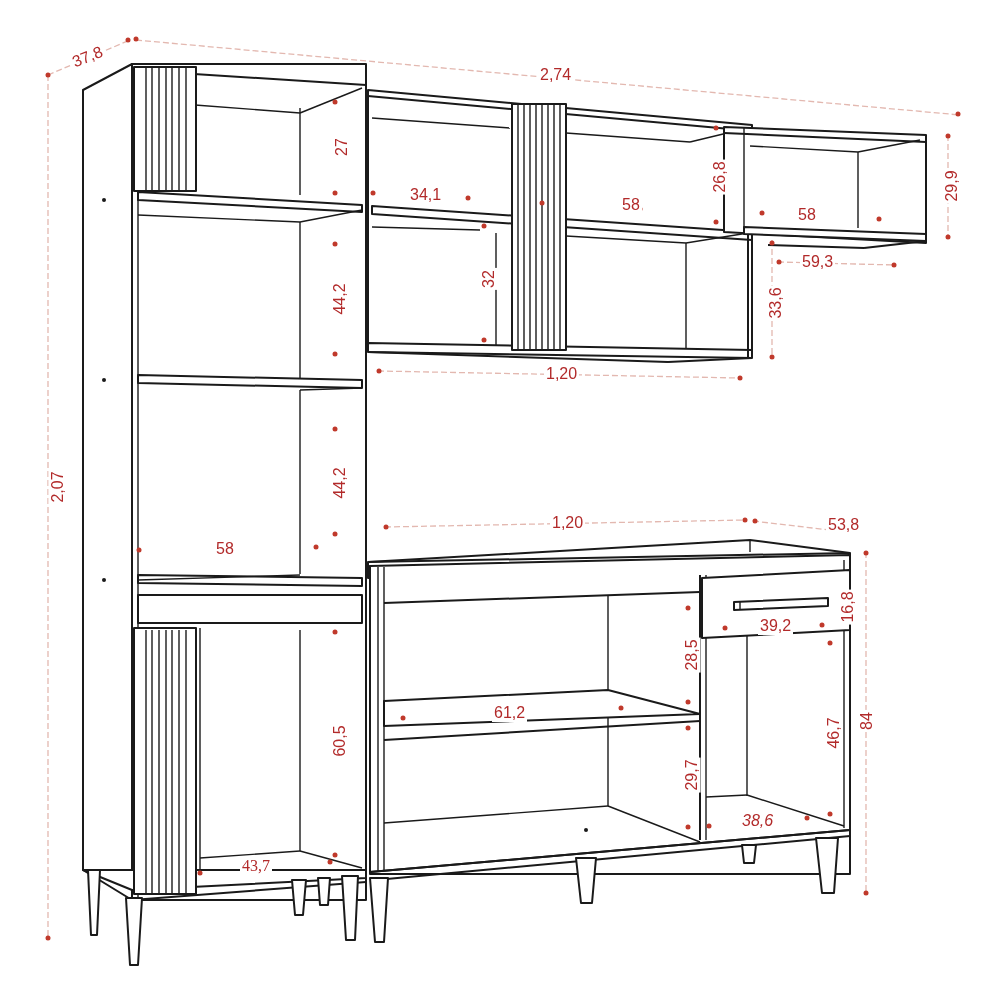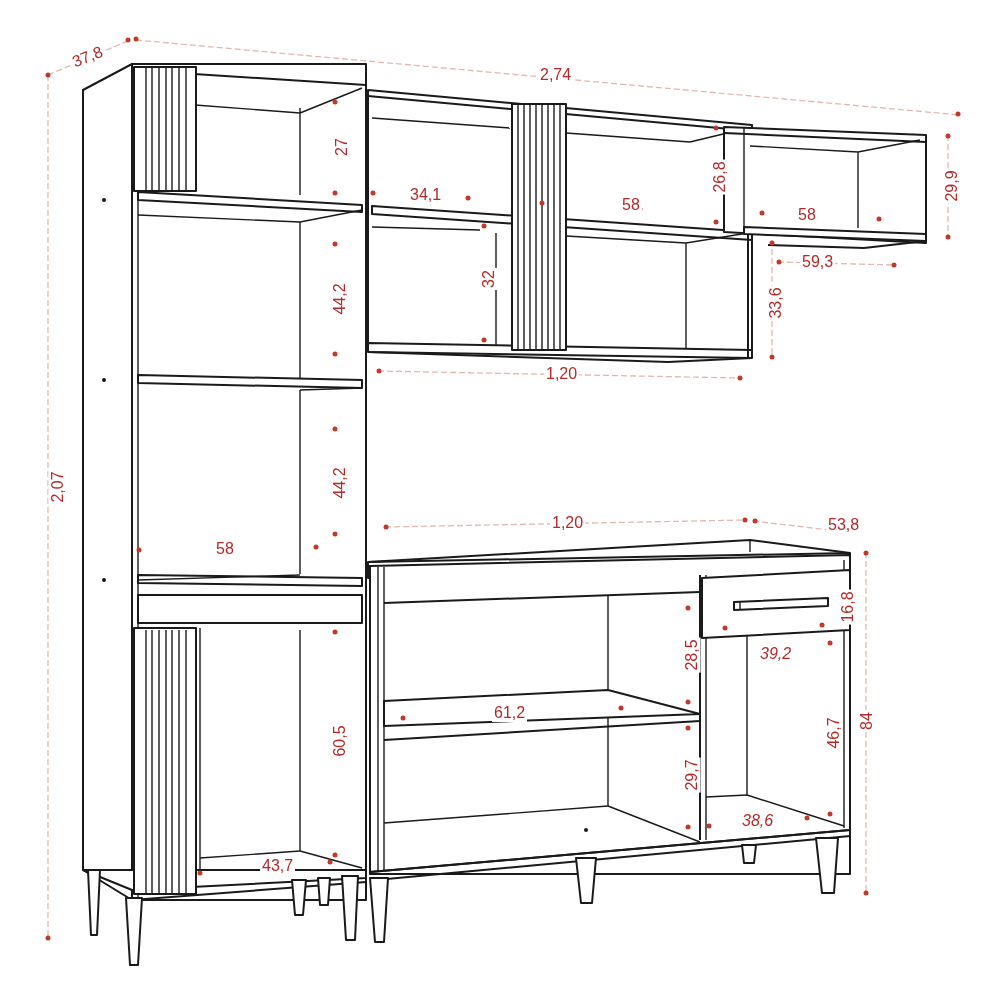--- a/index.html
+++ b/index.html
@@ -302,26 +302,26 @@
 <span class="dim-label" style="left:70px;top:48px;transform:rotate(-22deg);">37,8</span>
 <span class="dim-label" style="left:538px;top:66px;">2,74</span>
 
 <span class="dim-label" style="left:408px;top:186px;">34,1</span>
 <span class="dim-label" style="left:620px;top:196px;">58</span>
 <span class="dim-label" style="left:796px;top:206px;">58</span>
 <span class="dim-label" style="left:800px;top:253px;">59,3</span>
 <span class="dim-label" style="left:544px;top:365px;">1,20</span>
 
 <span class="dim-label" style="left:214px;top:540px;">58</span>
-<span class="dim-label" style="left:260px;top:857px;">43,7</span>
+<span class="dim-label" style="left:240px;top:857px;font-family:Liberation Serif, serif;">43,7</span>
 
 <span class="dim-label" style="left:550px;top:514px;">1,20</span>
 <span class="dim-label" style="left:778px;top:516px;margin-left:48px;">53,8</span>
 <span class="dim-label" style="left:492px;top:704px;">61,2</span>
-<span class="dim-label" style="left:758px;top:645px;font-style:italic;">39,2</span>
+<span class="dim-label" style="left:758px;top:617px;">39,2</span>
 <span class="dim-label" style="left:740px;top:812px;font-style:italic;">38,6</span>
 
 
 <span class="dim-label" style="left:40px;top:478px;transform:rotate(-90deg);">2,07</span>
 <span class="dim-label" style="left:331px;top:138px;transform:rotate(-90deg);">27</span>
 <span class="dim-label" style="left:322px;top:290px;transform:rotate(-90deg);">44,2</span>
 <span class="dim-label" style="left:322px;top:474px;transform:rotate(-90deg);">44,2</span>
 <span class="dim-label" style="left:322px;top:732px;transform:rotate(-90deg);">60,5</span>
 <span class="dim-label" style="left:478px;top:270px;transform:rotate(-90deg);">32</span>
 <span class="dim-label" style="left:702px;top:168px;transform:rotate(-90deg);">26,8</span>

